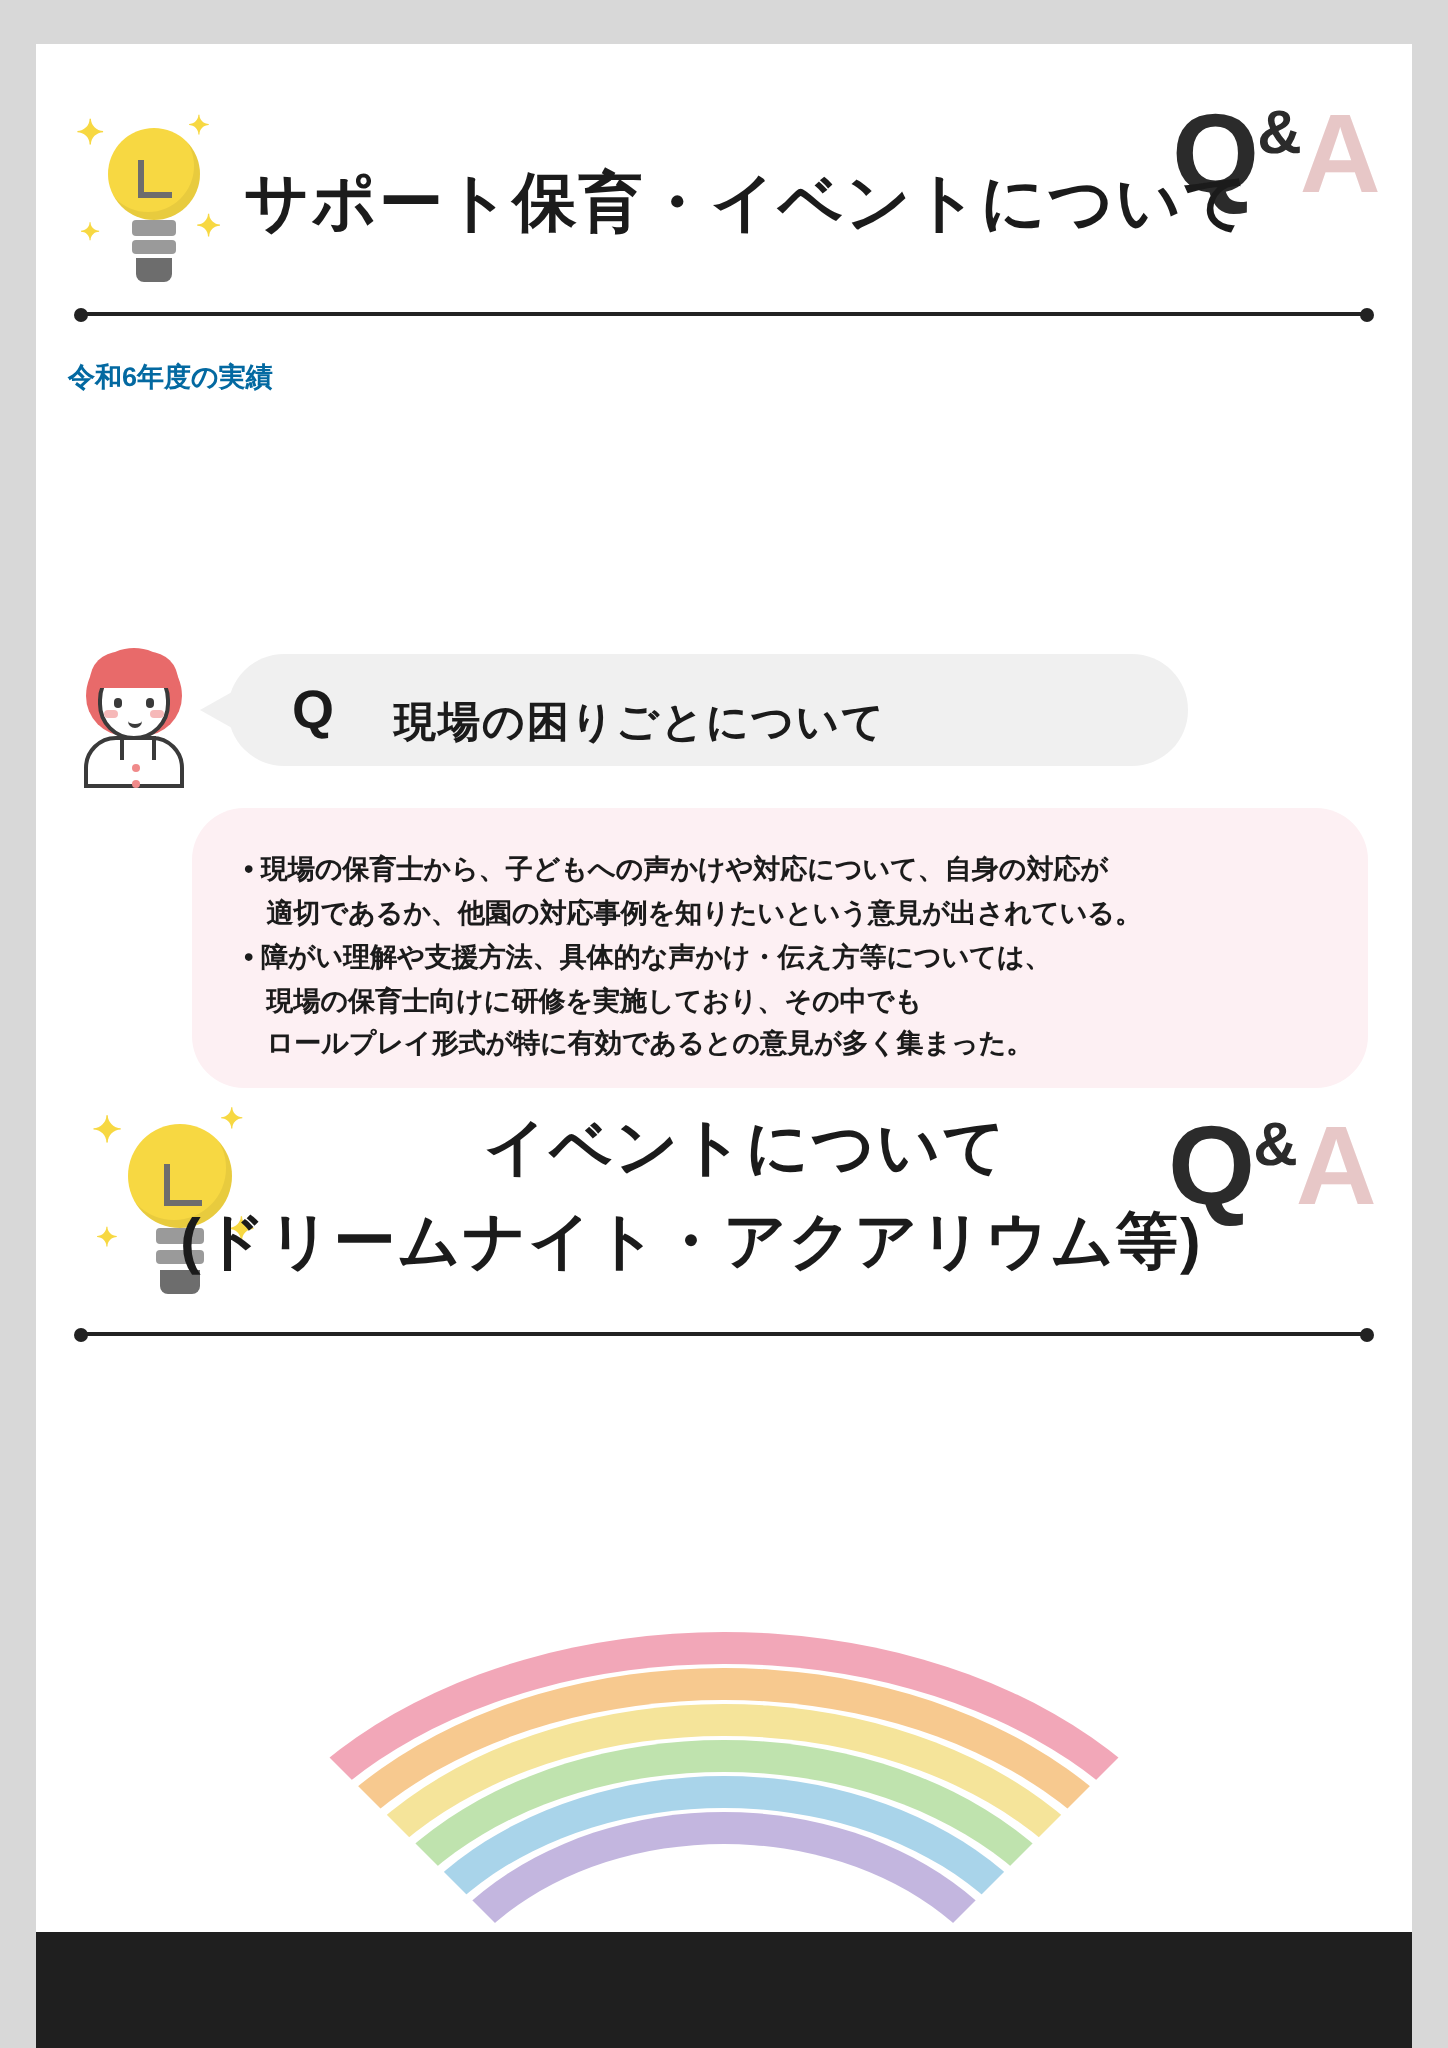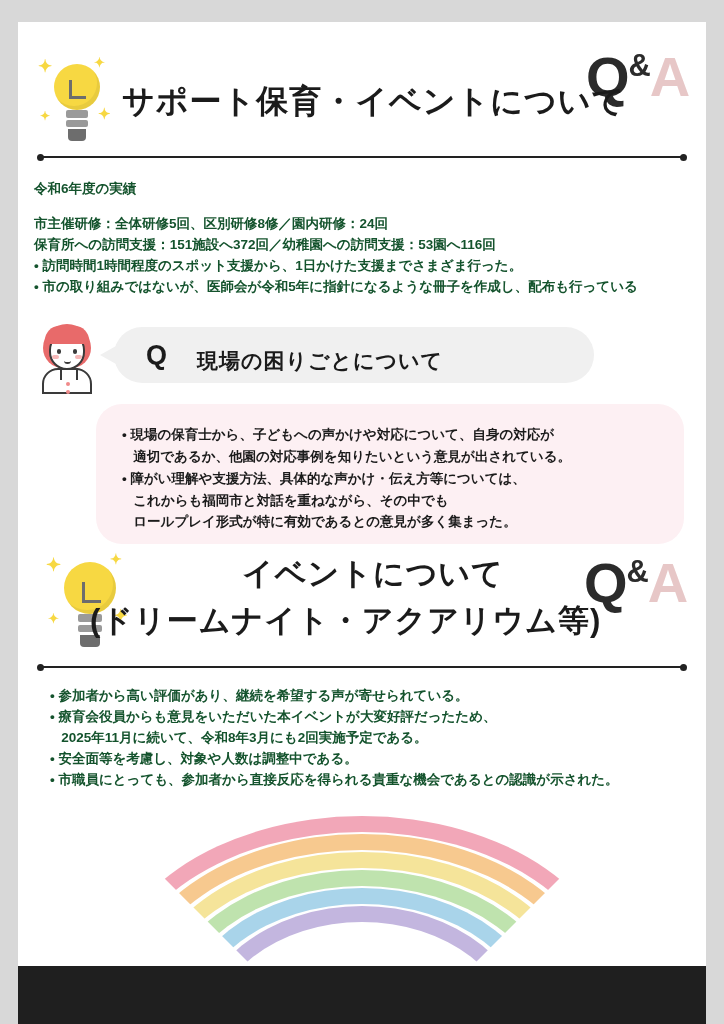--- a/index.html
+++ b/index.html
@@ -93,21 +93,21 @@
     position: absolute;
     font-weight: bold;
     color: #1b1b1b;
     letter-spacing: 1px;
     white-space: nowrap;
   }
 
   
   .body-text {
     position: absolute;
-    color: #14532d;
+    color: #0369a1;
     line-height: 1.55;
     white-space: pre-wrap;
   }
 
   
   .person { position: absolute; width: 62px; height: 72px; }
   .person .hair-back {
     position: absolute; left: 7px; top: 2px; width: 48px; height: 44px;
     background: #e86a6a; border-radius: 24px 24px 20px 20px;
   }
@@ -247,24 +247,20 @@
     <div class="qa" style="left:568px; top:22px; font-size:56px;">
       <span class="q">Q</span><span class="amp">&amp;</span><span class="a">A</span>
     </div>
 
     <div class="title-main" style="left:104px; top:58px; font-size:32px;">サポート保育・イベントについて</div>
 
     <div class="divider" style="left:22px; top:134px; width:644px;"></div>
 
     <div class="body-text" style="left:16px; top:157px; font-size:13.5px; font-weight:bold;">令和6年度の実績</div>
 
-    <div class="body-text" style="left:16px; top:192px; width:660px; font-size:13.5px; font-weight:bold;">市主催研修：全体研修5回、区別研修8修／園内研修：24回
-保育所への訪問支援：151施設へ372回／幼稚園への訪問支援：53園へ116回
-• 訪問時間1時間程度のスポット支援から、1日かけた支援までさまざま行った。
-• 市の取り組みではないが、医師会が令和5年に指針になるような冊子を作成し、配布も行っている</div>
 
     <div class="person" style="left:18px; top:300px;">
       <div class="hair-back"></div>
       <div class="face"></div>
       <div class="bang"></div>
       <div class="eye l"></div>
       <div class="eye r"></div>
       <div class="cheek l"></div>
       <div class="cheek r"></div>
       <div class="mouth"></div>
@@ -277,21 +273,21 @@
     <div class="bubble" style="left:96px; top:305px; width:480px; height:56px;">
       <div class="tail"></div>
       <div class="qmark" style="margin-left:32px; font-size:27px;">Q</div>
       <div class="btext" style="margin-left:30px; font-size:21px;margin-top:12px;">現場の困りごとについて</div>
     </div>
 
     <div class="pink-panel" style="left:78px; top:382px; width:588px; height:140px;">
       <div class="ptext" style="left:26px; top:20px; width:548px; font-size:13.5px; font-weight:bold;">• 現場の保育士から、子どもへの声かけや対応について、自身の対応が
    適切であるか、他園の対応事例を知りたいという意見が出されている。
 • 障がい理解や支援方法、具体的な声かけ・伝え方等については、
-   これからも福岡市と対話を重ねながら、その中でも
+   現場の保育士向けに研修を実施しており、その中でも
    ロールプレイ形式が特に有効であるとの意見が多く集まった。</div>
     </div>
 
     <div class="bulb" style="left:28px; top:528px; width:86px; height:104px;">
       <div class="glass" style="left:18px; top:12px; width:52px; height:52px;"></div>
       <div class="filament" style="left:36px; top:32px; width:16px; height:18px;"></div>
       <div class="neck" style="left:32px; top:64px; width:24px; height:8px;"></div>
       <div class="neck" style="left:32px; top:75px; width:24px; height:7px;"></div>
       <div class="base" style="left:34px; top:85px; width:20px; height:12px;"></div>
       <div class="spark" style="left:0px; top:6px; font-size:18px;">✦</div>
@@ -302,25 +298,20 @@
 
     <div class="qa" style="left:566px; top:528px; font-size:56px;">
       <span class="q">Q</span><span class="amp">&amp;</span><span class="a">A</span>
     </div>
 
     <div class="title-main" style="left:224px; top:531px; font-size:31px;">イベントについて</div>
     <div class="title-main" style="left:72px; top:578px; font-size:31px;">(ドリームナイト・アクアリウム等)</div>
 
     <div class="divider" style="left:22px; top:644px; width:644px;"></div>
 
-    <div class="body-text" style="left:32px; top:664px; width:648px; font-size:13.5px; font-weight:bold;">• 参加者から高い評価があり、継続を希望する声が寄せられている。
-• 療育会役員からも意見をいただいた本イベントが大変好評だったため、
-   2025年11月に続いて、令和8年3月にも2回実施予定である。
-• 安全面等を考慮し、対象や人数は調整中である。
-• 市職員にとっても、参加者から直接反応を得られる貴重な機会であるとの認識が示された。</div>
 
     <div class="rainbow">
       <div class="arc" style="bottom:-170px; width:520px; height:360px; border-width:16px 16px 0 16px; border-color:#f2a7b8 transparent transparent transparent;"></div>
       <div class="arc" style="bottom:-170px; width:484px; height:342px; border-width:16px 16px 0 16px; border-color:#f7c98f transparent transparent transparent;"></div>
       <div class="arc" style="bottom:-170px; width:448px; height:324px; border-width:16px 16px 0 16px; border-color:#f5e49a transparent transparent transparent;"></div>
       <div class="arc" style="bottom:-170px; width:412px; height:306px; border-width:16px 16px 0 16px; border-color:#bfe3ae transparent transparent transparent;"></div>
       <div class="arc" style="bottom:-170px; width:376px; height:288px; border-width:16px 16px 0 16px; border-color:#a9d4ea transparent transparent transparent;"></div>
       <div class="arc" style="bottom:-170px; width:340px; height:270px; border-width:16px 16px 0 16px; border-color:#c3b6df transparent transparent transparent;"></div>
     </div>
 

